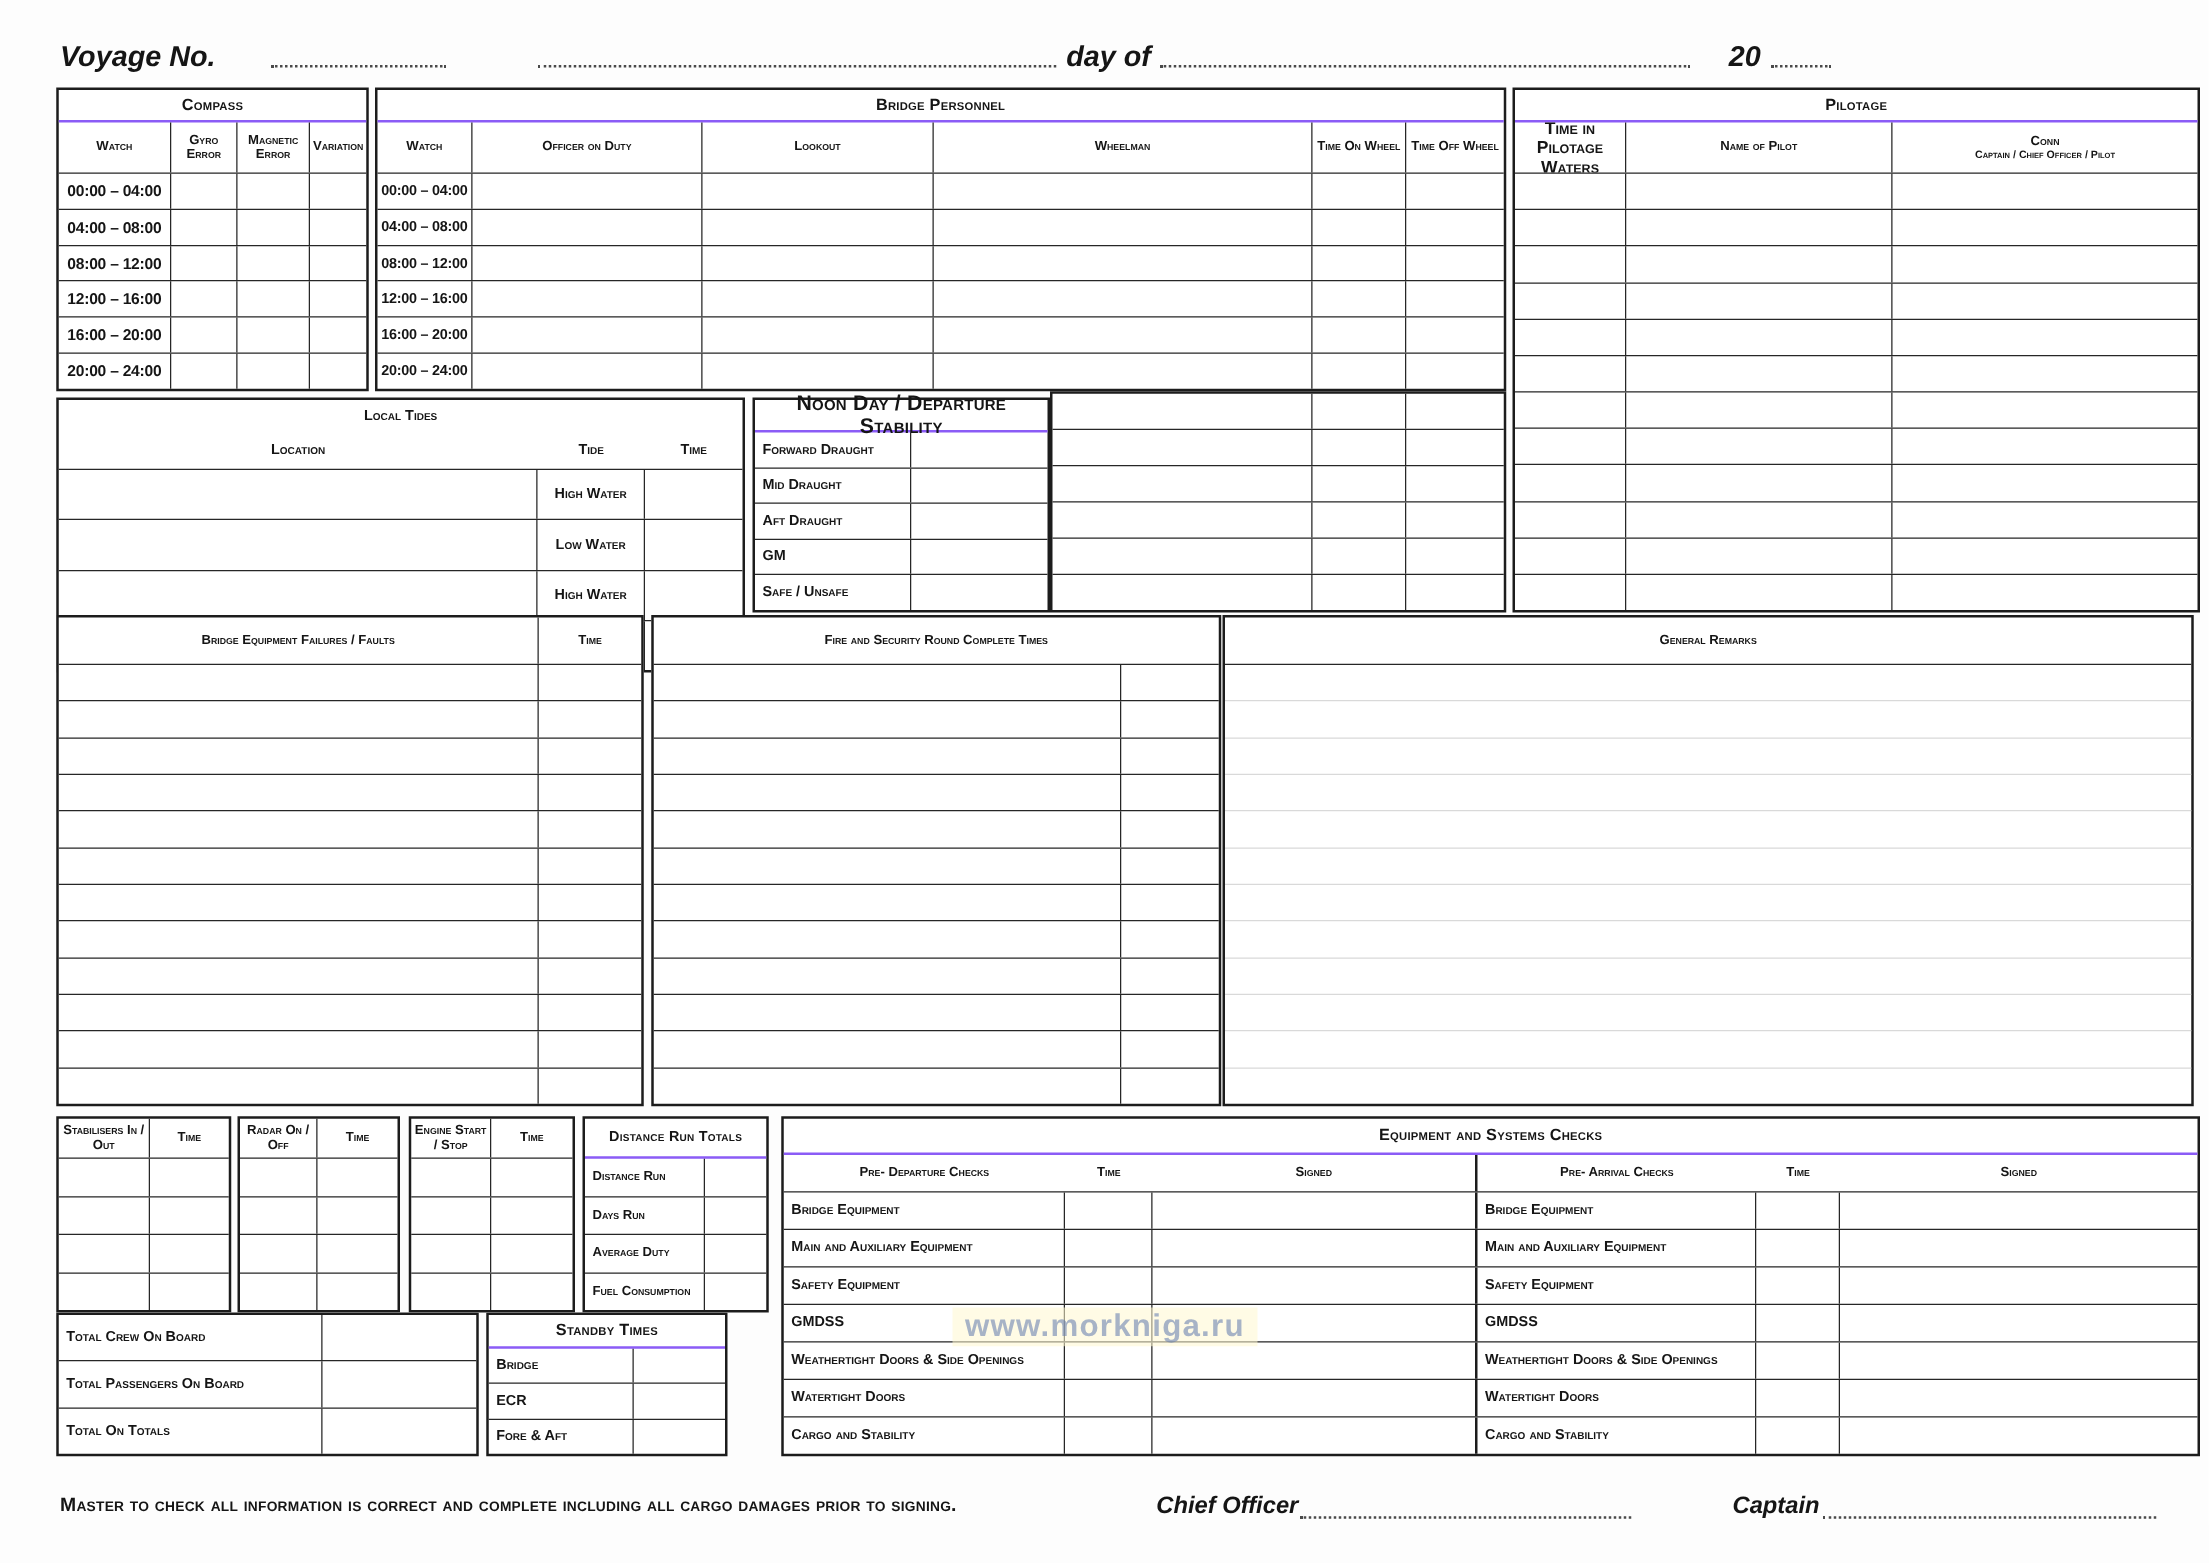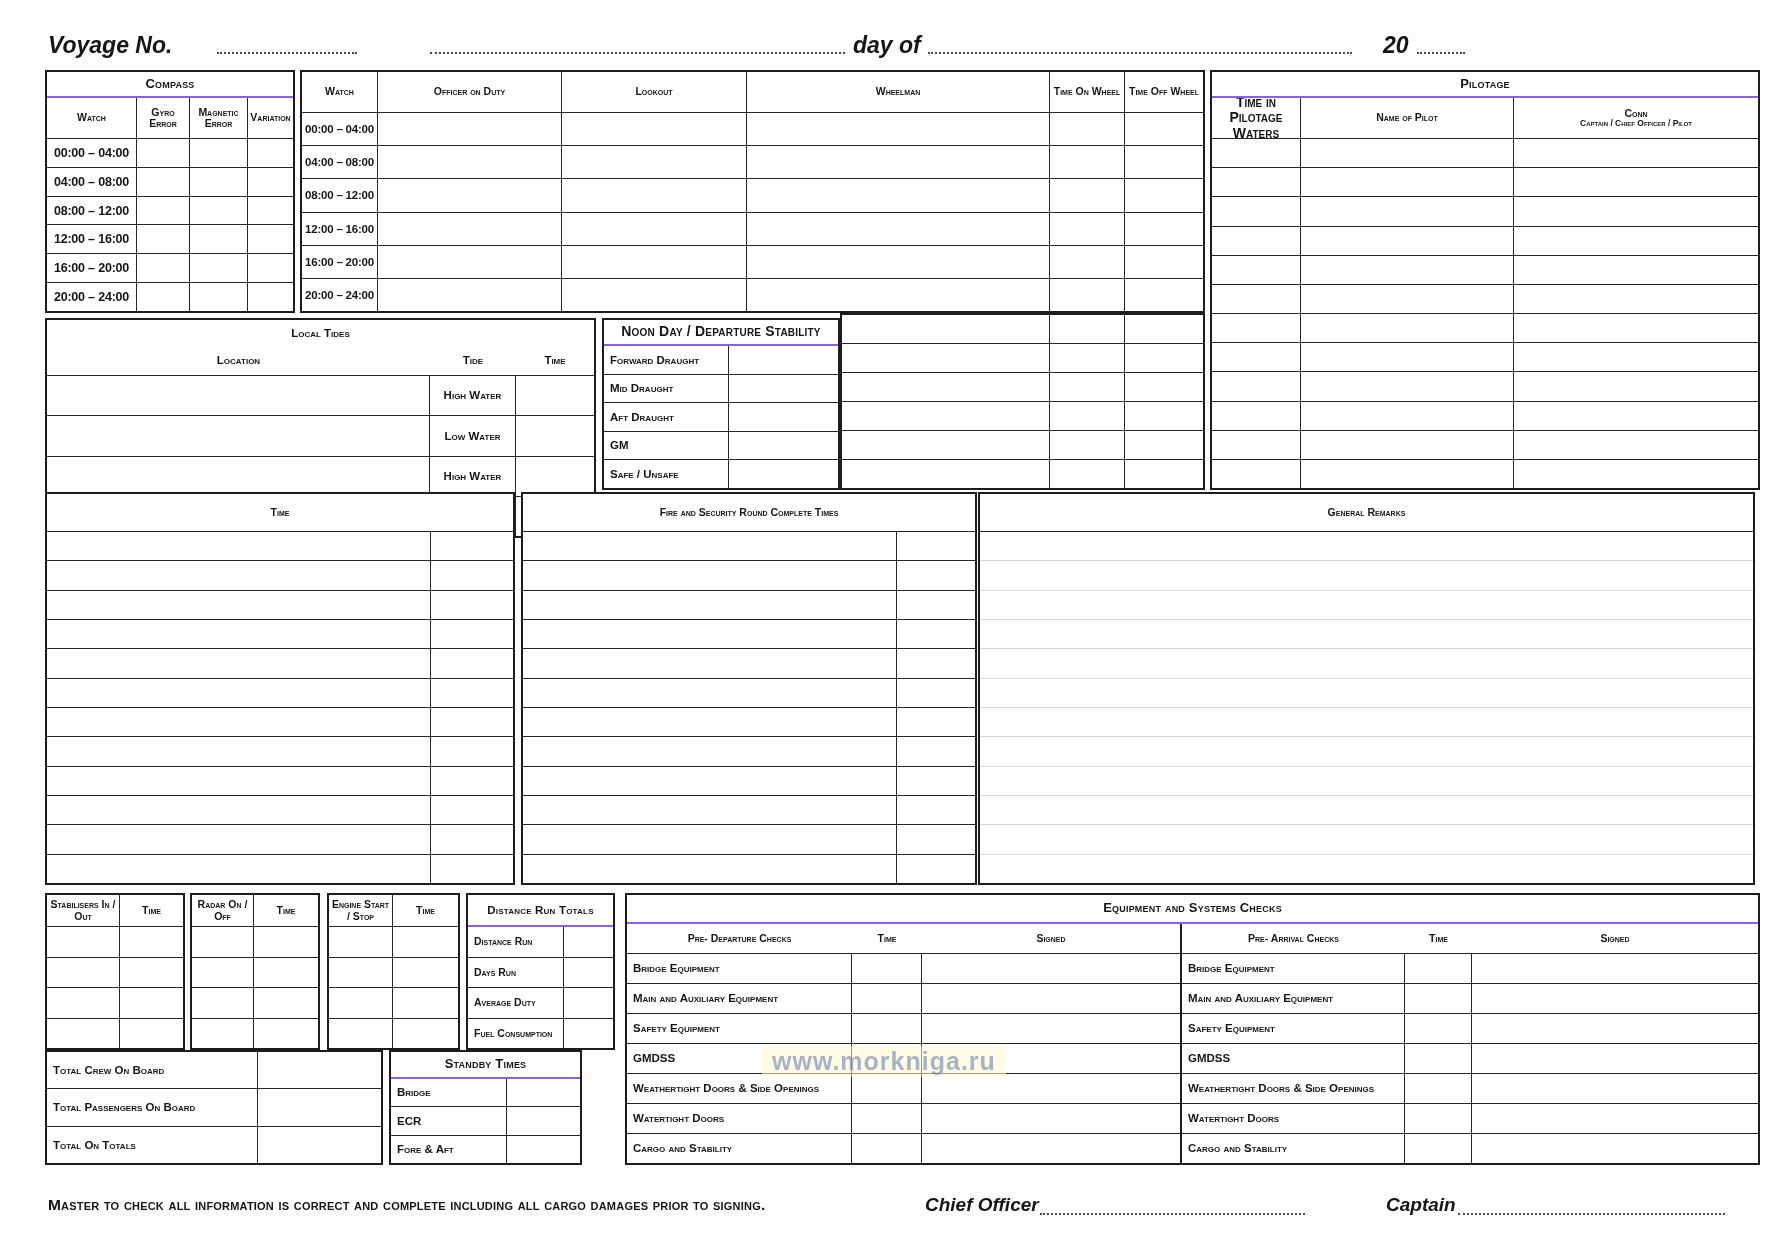--- a/index.html
+++ b/index.html
@@ -128,20 +128,23 @@
       </div>
     <div class="tr">
         <div class="tc c1 watch">20:00 – 24:00</div>
         <div class="tc c2"></div>
         <div class="tc c3"></div>
         <div class="tc c4"></div>
       </div>
   </div>
 
   <div class="tbl" id="bp" style="left:300px;top:70px;width:905px;height:243px">
+    <div class="tr title h26">
+        <span class="lbl">Bridge Personnel</span>
+      </div>
     <div class="tr hdr h41">
       <div class="tc c1">
           <span class="lbl">Watch</span>
         </div>
       <div class="tc c2">
           <span class="lbl">Officer on Duty</span>
         </div>
       <div class="tc c3">
           <span class="lbl">Lookout</span>
         </div>
@@ -370,21 +373,21 @@
         <div class="tc c1"></div>
         <div class="tc c2">
           <span class="lbl">Low Water</span>
         </div>
         <div class="tc c3"></div>
       </div>
   </div>
 
   <div class="tbl" id="stability" style="left:602px;top:318px;width:238px;height:172px">
     <div class="tr title h26">
-        <span class="lbl" style="font-size:14px">Noon Day / Departure Stability</span>
+        <span class="lbl" style="font-size:17px">Noon Day / Departure Stability</span>
       </div>
     <div class="tr">
         <div class="tc c1 left">
           <span class="lbl">Forward Draught</span>
         </div>
         <div class="tc c2"></div>
       </div>
     <div class="tr">
         <div class="tc c1 left">
           <span class="lbl">Mid Draught</span>
@@ -406,20 +409,23 @@
     <div class="tr">
         <div class="tc c1 left">
           <span class="lbl">Safe / Unsafe</span>
         </div>
         <div class="tc c2"></div>
       </div>
   </div>
 
   <div class="tbl" id="failures" style="left:45px;top:492px;width:470px;height:393px">
     <div class="tr hdr h38">
+      <div class="tc c1">
+          <span class="lbl">Bridge Equipment Failures / Faults</span>
+        </div>
       <div class="tc c2">
           <span class="lbl">Time</span>
         </div>
     </div>
 
       <div class="tr">
         <div class="tc c1"></div>
         <div class="tc c2"></div>
       </div>
 

